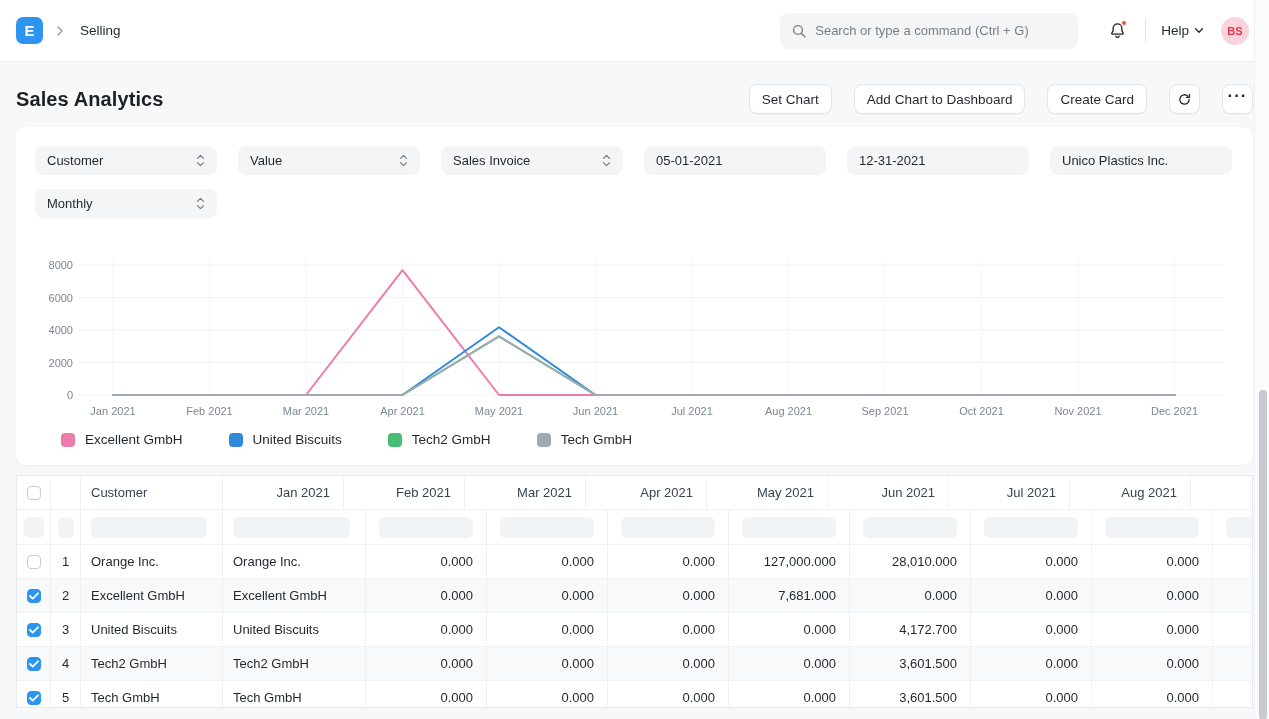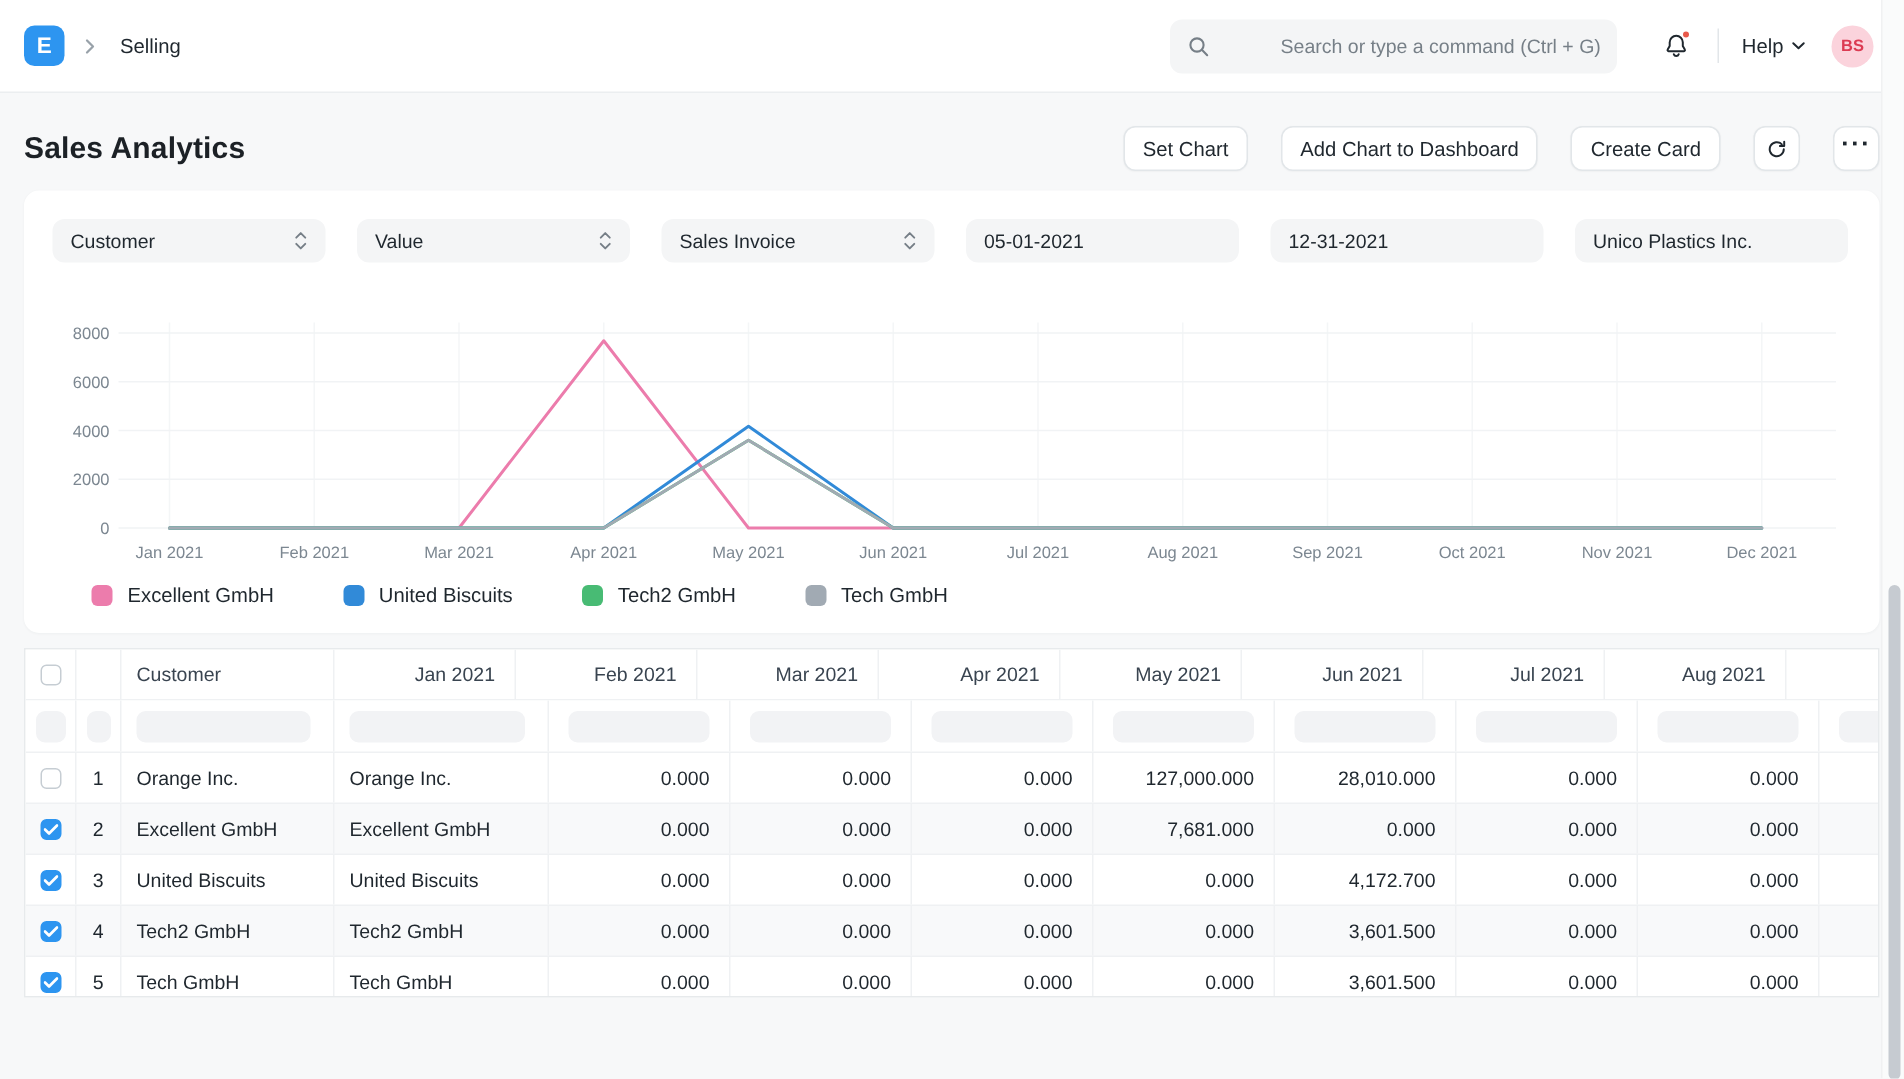--- a/index.html
+++ b/index.html
@@ -12,21 +12,21 @@
             display:flex; align-items:center; padding:0 20px 0 16px; }
   .brand { display:flex; align-items:center; gap:9px; }
   .logo { width:27px; height:27px; border-radius:7px; background:#2D95F0; color:#fff;
           display:flex; align-items:center; justify-content:center;
           font-weight:800; font-size:15px; }
   .crumb { font-size:13.5px; color:#1F272E; margin-left:3px; }
   .nav-spacer { flex:1; }
   .searchbar { width:298px; height:36px; background:#F4F5F6; border-radius:8px;
                display:flex; align-items:center; padding:0 11px; gap:8px; }
   .searchbar input { border:none; outline:none; background:transparent; flex:1;
-                     font-size:13px; color:#0c4a6e; font-family:inherit;text-align:right; }
+                     font-size:13px; color:#0c4a6e; font-family:inherit; }
   .searchbar input::placeholder { color:#767F87; }
   .nav-right { display:flex; align-items:center; margin-left:28px; }
   .bell-wrap { position:relative; width:22px; height:22px; display:flex; align-items:center; justify-content:center; cursor:pointer; }
   .bell-dot { position:absolute; top:0px; right:1px; width:6px; height:6px; border-radius:50%;
               background:#E8594A; border:1px solid #fff; }
   .nav-divider { width:1px; height:23px; background:#E2E6E9; margin:0 15px 0 17px; }
   .help { display:flex; align-items:center; gap:5px; font-size:13.5px; cursor:pointer; margin-right:17px; }
   .avatar { width:28px; height:28px; border-radius:50%; background:#FBD3DC; color:#DC3A52;
             font-size:11px; font-weight:700; display:flex; align-items:center; justify-content:center; cursor:pointer; }
 
@@ -177,20 +177,31 @@
           </span>
       </div>
       <div class="ffield">
         <span class="fval">05-01-2021</span>
       </div>
       <div class="ffield">
         <span class="fval">12-31-2021</span>
       </div>
       <div class="ffield">
         <span class="fval">Unico Plastics Inc.</span>
+      </div>
+    </div>
+    <div class="filters-row">
+      <div class="ffield">
+        <span class="fval">Monthly</span>
+        <span class="fcaret">
+            <svg width="9" height="15" viewBox="0 0 9 15">
+              <path d="M1.5 5.4L4.5 2.4l3 3" fill="none" stroke="#767F87" stroke-width="1.3" stroke-linecap="round" stroke-linejoin="round"></path>
+              <path d="M1.5 9.6l3 3 3-3" fill="none" stroke="#767F87" stroke-width="1.3" stroke-linecap="round" stroke-linejoin="round"></path>
+            </svg>
+          </span>
       </div>
     </div>
 
     <div class="chart-wrap">
       <div id="chart-svg-host">
           <svg width="1199" height="170">
             <line x1="78" x2="78" y1="6" y2="143" stroke="#F4F6F7" stroke-width="1"></line>
             <line x1="174.5" x2="174.5" y1="6" y2="143" stroke="#F4F6F7" stroke-width="1"></line>
             <line x1="271" x2="271" y1="6" y2="143" stroke="#F4F6F7" stroke-width="1"></line>
             <line x1="367.5" x2="367.5" y1="6" y2="143" stroke="#F4F6F7" stroke-width="1"></line>

